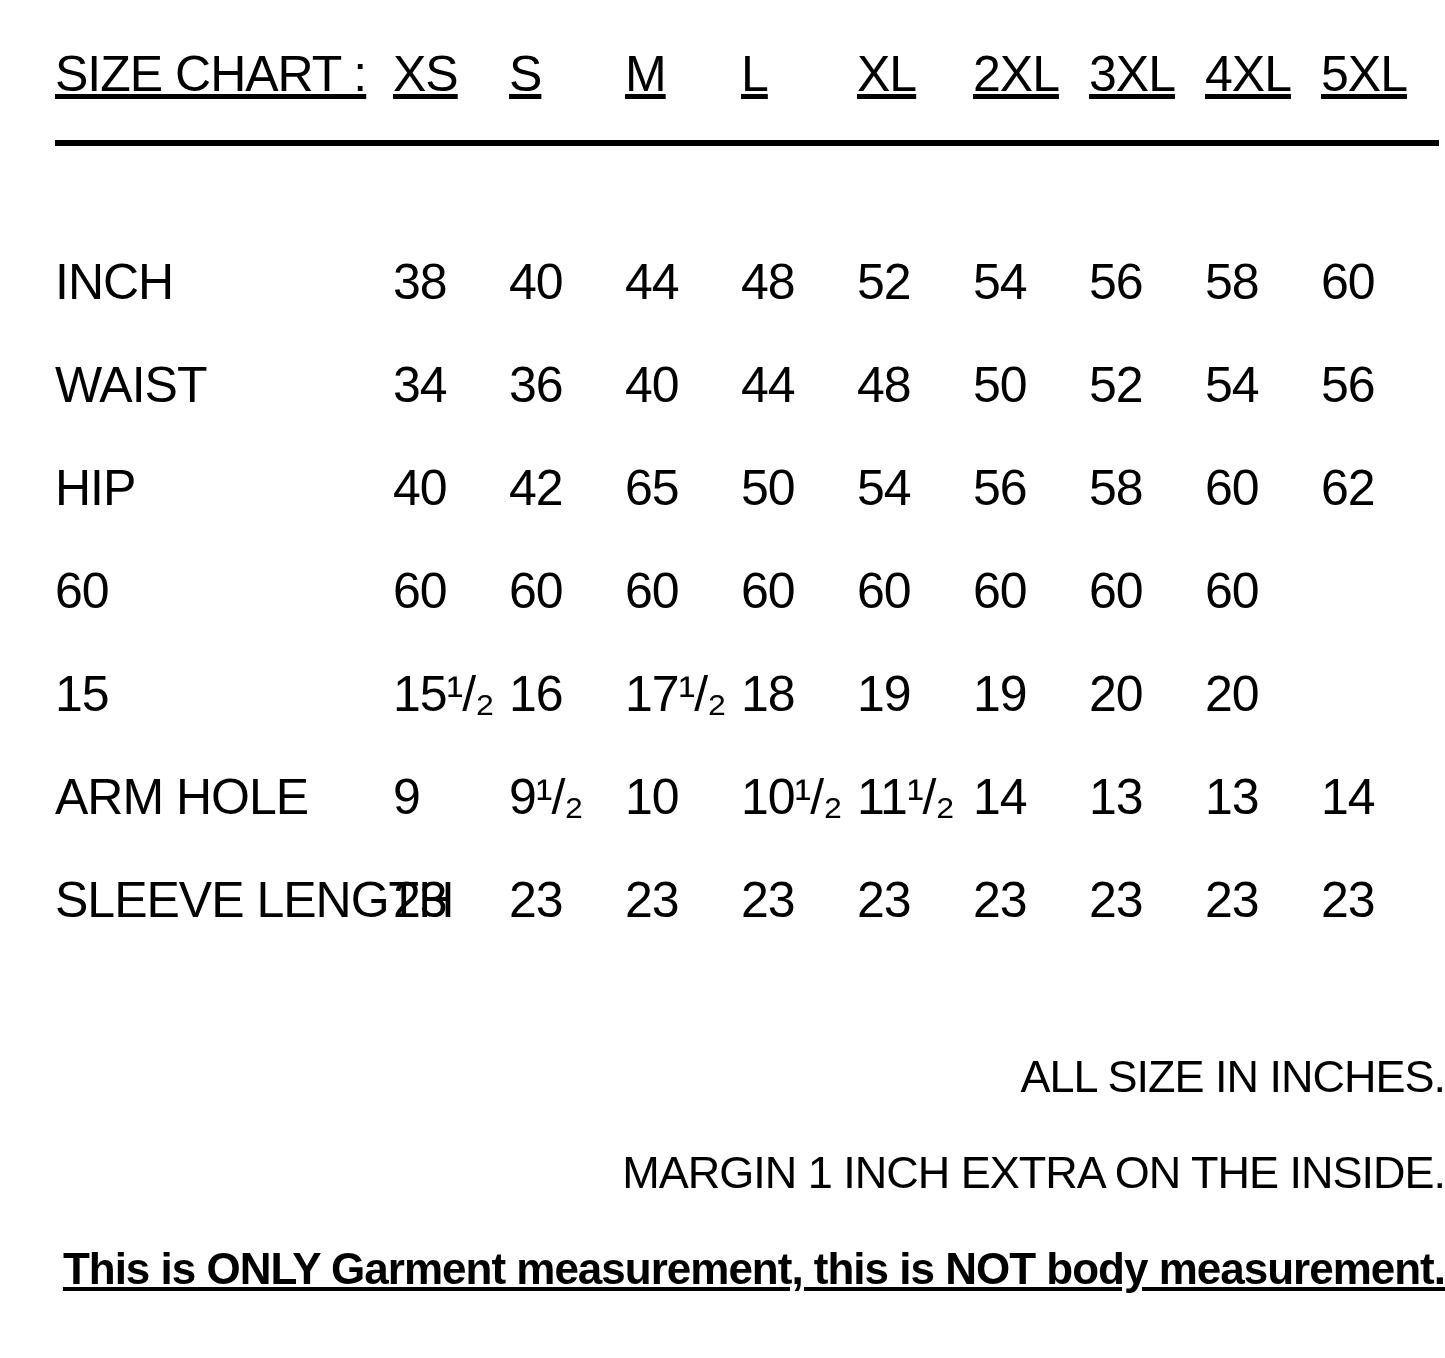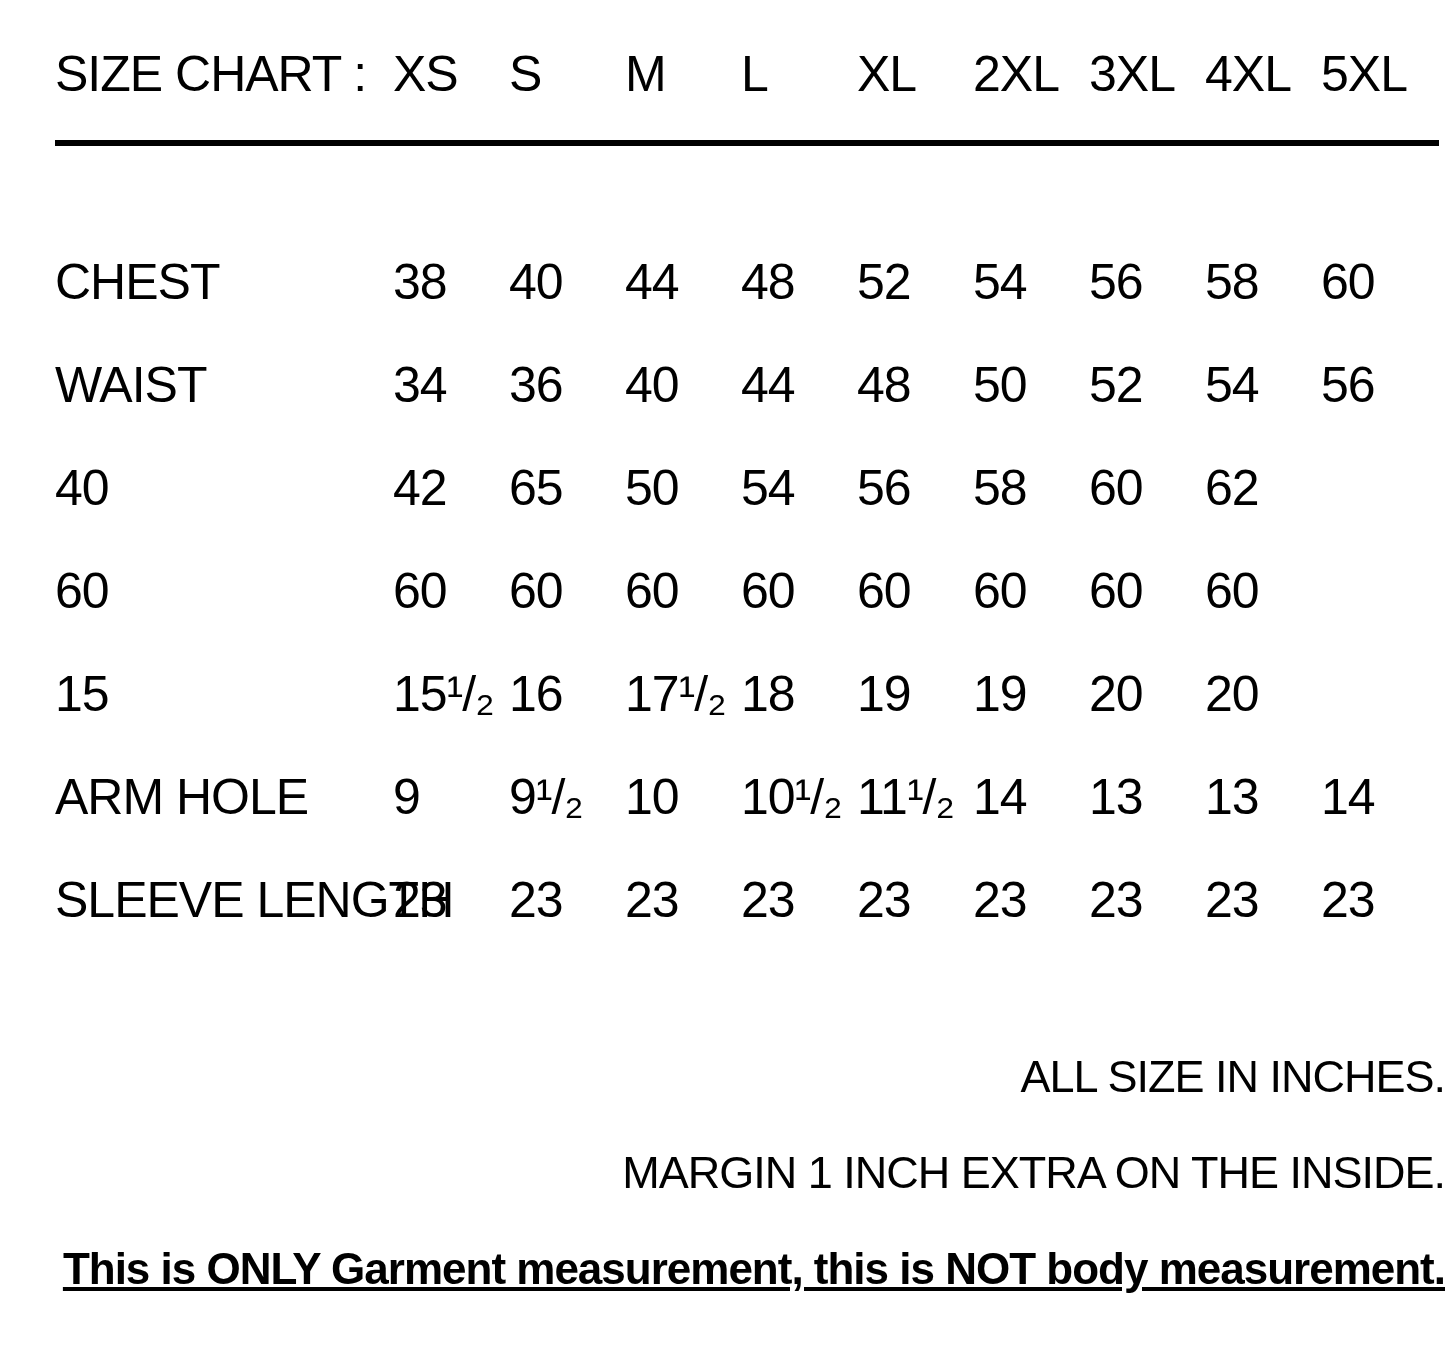--- a/index.html
+++ b/index.html
@@ -18,20 +18,21 @@
     padding: 38px 0 0 55px;
     overflow: hidden;
   }
   .grid-row {
     display: grid;
     grid-template-columns: 338px repeat(9, 116px);
     align-items: center;
   }
   .header-row {
     height: 72px;
+    text-decoration: underline;
   }
   .cell {
     font-size: 50px;
     line-height: 1;
     white-space: nowrap;
     text-align: left;
     letter-spacing: -1px;
   }
   .title-cell {
     font-size: 50px;
@@ -83,21 +84,21 @@
       <div class="cell">3XL</div>
       <div class="cell">4XL</div>
       <div class="cell">5XL</div>
     </div>
 
   <div class="rule"></div>
 
   <div class="rows" id="rows">
 
   <div class="grid-row body-row">
-        <div class="cell">CHEST</div>
+        <div class="cell">INCH</div>
         <div class="cell">38</div>
         <div class="cell">40</div>
         <div class="cell">44</div>
         <div class="cell">48</div>
         <div class="cell">52</div>
         <div class="cell">54</div>
         <div class="cell">56</div>
         <div class="cell">58</div>
         <div class="cell">60</div>
       </div>
@@ -107,20 +108,21 @@
         <div class="cell">36</div>
         <div class="cell">40</div>
         <div class="cell">44</div>
         <div class="cell">48</div>
         <div class="cell">50</div>
         <div class="cell">52</div>
         <div class="cell">54</div>
         <div class="cell">56</div>
       </div>
       <div class="grid-row body-row">
+        <div class="cell">HIP</div>
         <div class="cell">40</div>
         <div class="cell">42</div>
         <div class="cell">65</div>
         <div class="cell">50</div>
         <div class="cell">54</div>
         <div class="cell">56</div>
         <div class="cell">58</div>
         <div class="cell">60</div>
         <div class="cell">62</div>
       </div>

